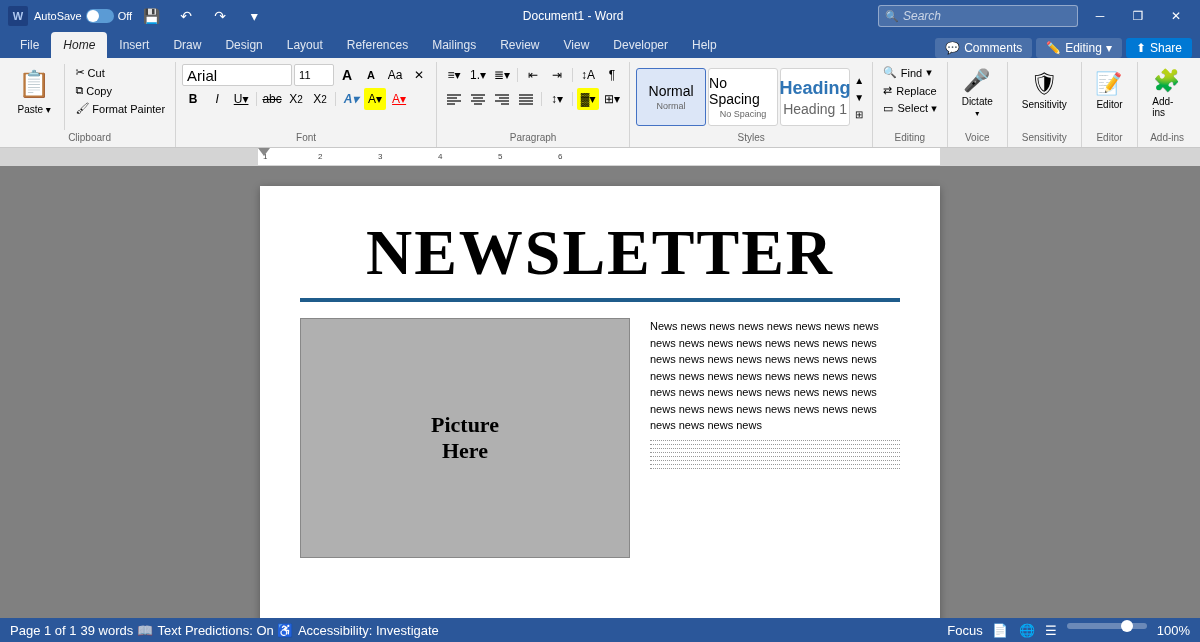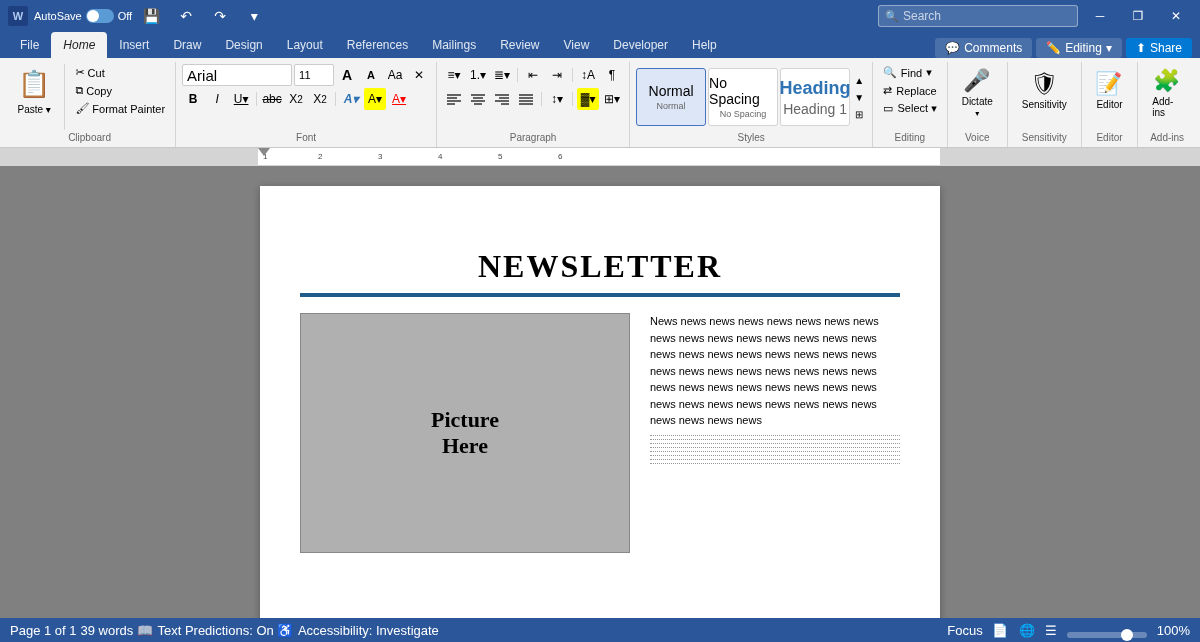--- a/index.html
+++ b/index.html
@@ -19,21 +19,21 @@
     .title-bar-left { display: flex; align-items: center; gap: 6px; }
     .title-bar-center { flex: 1; text-align: center; font-size: 12px; }
     .title-bar-right { display: flex; align-items: center; gap: 6px; }
     .title-icon { width: 20px; height: 20px; background: #1e4080; border-radius: 2px; display: flex; align-items: center; justify-content: center; font-size: 11px; font-weight: bold; color: #afc8f0; }
     .autosave-area { display: flex; align-items: center; gap: 4px; font-size: 11px; }
     .toggle { width: 28px; height: 14px; background: #5b9bd5; border-radius: 7px; position: relative; }
     .toggle-knob { width: 12px; height: 12px; background: white; border-radius: 50%; position: absolute; top: 1px; left: 1px; }
     .title-btn { width: 28px; height: 28px; display: flex; align-items: center; justify-content: center; font-size: 14px; color: white; cursor: pointer; border-radius: 3px; }
     .win-btn { width: 32px; height: 32px; display: flex; align-items: center; justify-content: center; font-size: 12px; color: white; cursor: pointer; }
     .search-wrapper { position: relative; display: flex; align-items: center; }
-    .search-wrapper input { background: rgba(255,255,255,0.15); border: 1px solid rgba(255,255,255,0.4); border-radius: 3px; padding: 3px 8px 3px 24px; font-size: 12px; color: white; width: 200px; outline: none; }
+    .search-wrapper input { background: rgba(255,255,255,0.15); border: 1px solid rgba(255,255,255,0.4); border-radius: 3px; padding: 3px 8px 3px 24px; font-size: 12px; color: white; width: 200px; outline: none; font-style: italic; }
     .search-wrapper input::placeholder { color: rgba(255,255,255,0.7); }
     .search-icon-inner { position: absolute; left: 7px; color: rgba(255,255,255,0.8); font-size: 11px; }
 
     
     .ribbon-tabs {
       background: #2b579a;
       display: flex;
       align-items: flex-end;
       padding: 0 8px;
       flex-shrink: 0;
@@ -157,26 +157,25 @@
       background: white;
       width: 680px;
       min-height: 550px;
       box-shadow: 0 2px 8px rgba(0,0,0,0.3);
       padding: 30px 40px;
       display: flex;
       flex-direction: column;
     }
     .newsletter-title {
       font-family: 'Times New Roman', Times, serif;
-      font-size: 32px;
+      font-size: 64px;
       font-weight: 900;
       text-align: center;
       letter-spacing: 2px;
       margin-bottom: 8px;
-      margin-top: 32px;
     }
     .newsletter-line {
       height: 4px;
       background: #1f5c8b;
       margin-bottom: 16px;
     }
     .newsletter-content {
       display: flex;
       gap: 20px;
     }
@@ -219,21 +218,21 @@
       height: 24px;
       background: #2b579a;
       color: white;
       display: flex;
       align-items: center;
       padding: 0 10px;
       font-size: 13px;
       gap: 4px;
       flex-shrink: 0;
     }
-    .status-right { margin-left: auto; display: flex; align-items: flex-end; gap: 10px; }
+    .status-right { margin-left: auto; display: flex; align-items: flex-start; gap: 10px; }
     .zoom-bar { width: 80px; height: 6px; background: rgba(255,255,255,0.3); border-radius: 3px; position: relative; }
     .zoom-thumb { width: 12px; height: 12px; background: white; border-radius: 50%; position: absolute; top: -3px; left: 75%; transform: translateX(-50%); cursor: pointer; }
     .small-sep { width: 1px; height: 14px; background: #d4d4d4; margin: 0 2px; }
     input[type="text"] { outline: none; }
   </style>
 </head>
 <body>
 
 <div class="title-bar">
   <div class="title-bar-left">
@@ -244,20 +243,23 @@
       <span>AutoSave</span>
       <div class="toggle">
         <div class="toggle-knob"></div>
       </div>
       <span>Off</span>
     </div>
     <div class="title-btn">💾</div>
     <div class="title-btn">↶</div>
     <div class="title-btn">↷</div>
     <div class="title-btn">▾</div>
+  </div>
+  <div class="title-bar-center">
+    <span>Document1 - Word</span>
   </div>
   <div class="title-bar-right">
     <div class="search-wrapper">
       <span class="search-icon-inner">🔍</span>
       <input type="text" placeholder="Search" style="">
     </div>
     <div class="win-btn">─</div>
     <div class="win-btn">❐</div>
     <div class="win-btn close">✕</div>
   </div>

